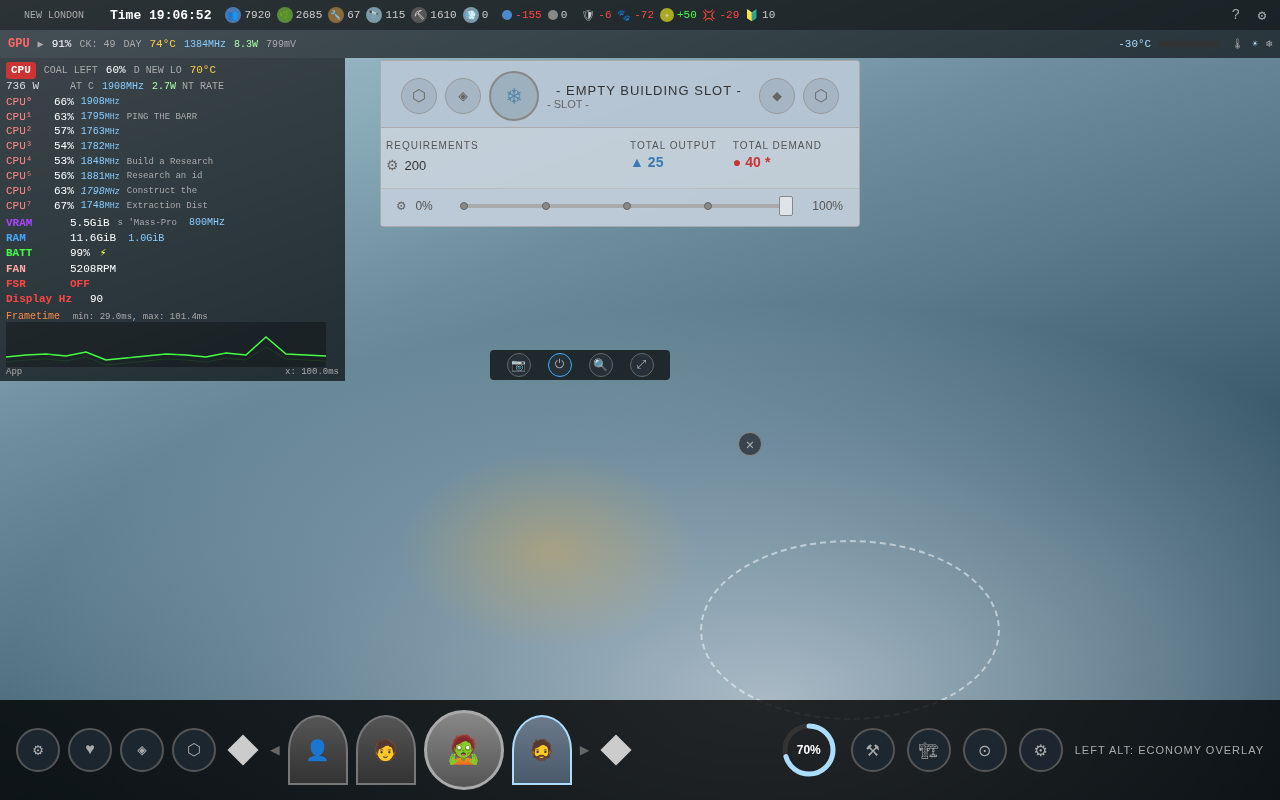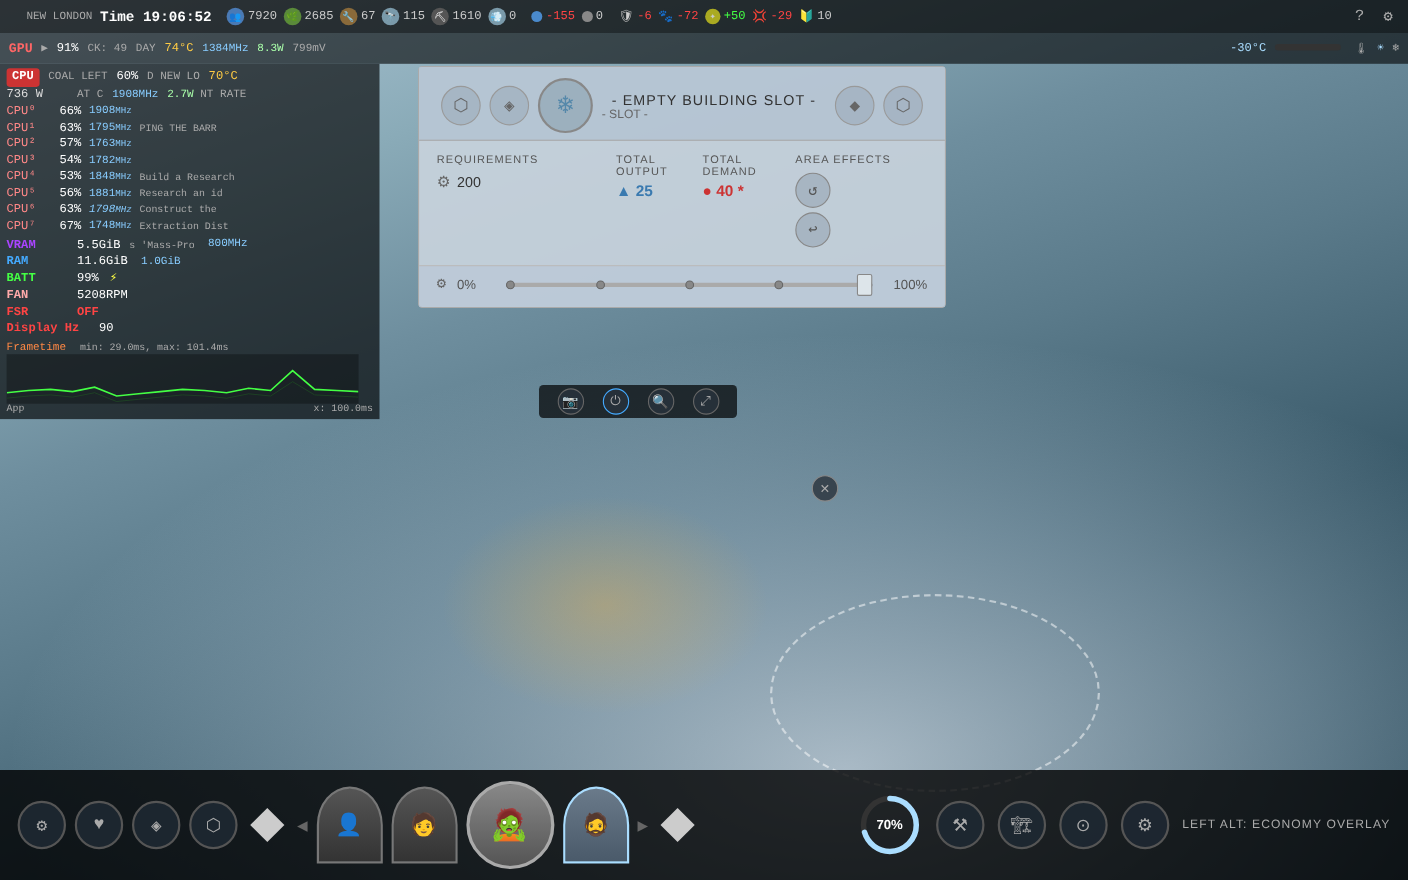--- a/index.html
+++ b/index.html
@@ -44,21 +44,21 @@
       align-items: center;
       padding: 0 8px;
       gap: 6px;
       color: #ccc;
       font-size: 11px;
     }
 
     .hud-city {
       color: #aaa;
       font-size: 10px;
-      margin-right: 1px;
+      margin-right: 20px;
       padding-left: 16px;
     }
 
     .hud-time {
       color: #fff;
       font-size: 13px;
       font-weight: bold;
       margin-right: 8px;
     }
 
@@ -221,21 +221,21 @@
 
     .building-subtitle {
       color: #666;
       font-size: 11px;
       text-align: left;
       font-family: sans-serif;
     }
 
     .building-body {
       display: flex;
-      padding: 12px 16px;
+      padding: 12px 5px;
       gap: 20px;
     }
 
     .requirements-section {
       flex: 1;
     }
 
     .section-title {
       color: #555;
       font-size: 10px;
@@ -839,29 +839,20 @@
           <div class="output-col-label">TOTAL DEMAND</div>
           <div class="output-val red">
             <span>●</span>
             <span>40</span>
             <span>*</span>
           </div>
         </div>
       </div>
     </div>
 
-    <div class="area-effects-section">
-      <div class="section-title">AREA EFFECTS</div>
-      <div class="area-icon">
-        <span>↺</span>
-      </div>
-      <div class="area-icon">
-        <span>↩</span>
-      </div>
-    </div>
   </div>
 
   <div class="slider-section">
     <span class="slider-icon">⚙</span>
     <span class="slider-pct-left">0%</span>
     <div class="slider-track">
       <span class="slider-dot"></span>
       <span class="slider-dot"></span>
       <span class="slider-dot"></span>
       <span class="slider-dot"></span>

